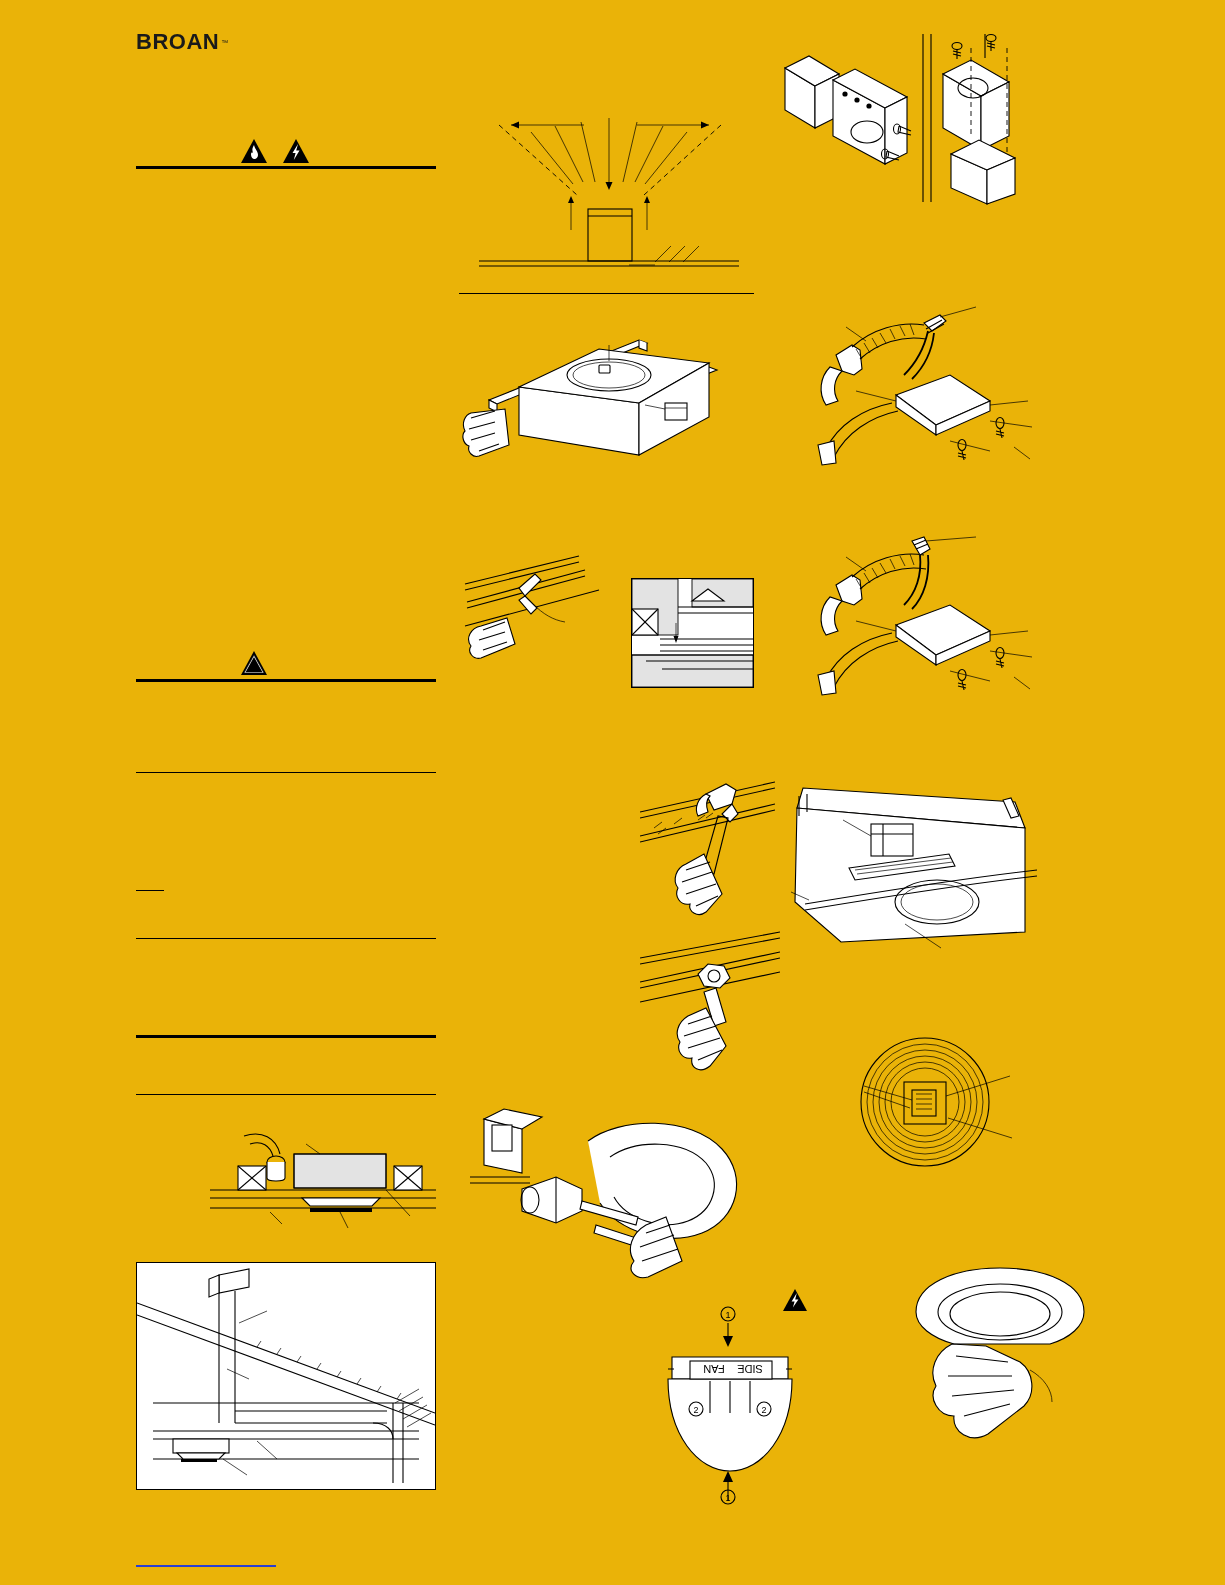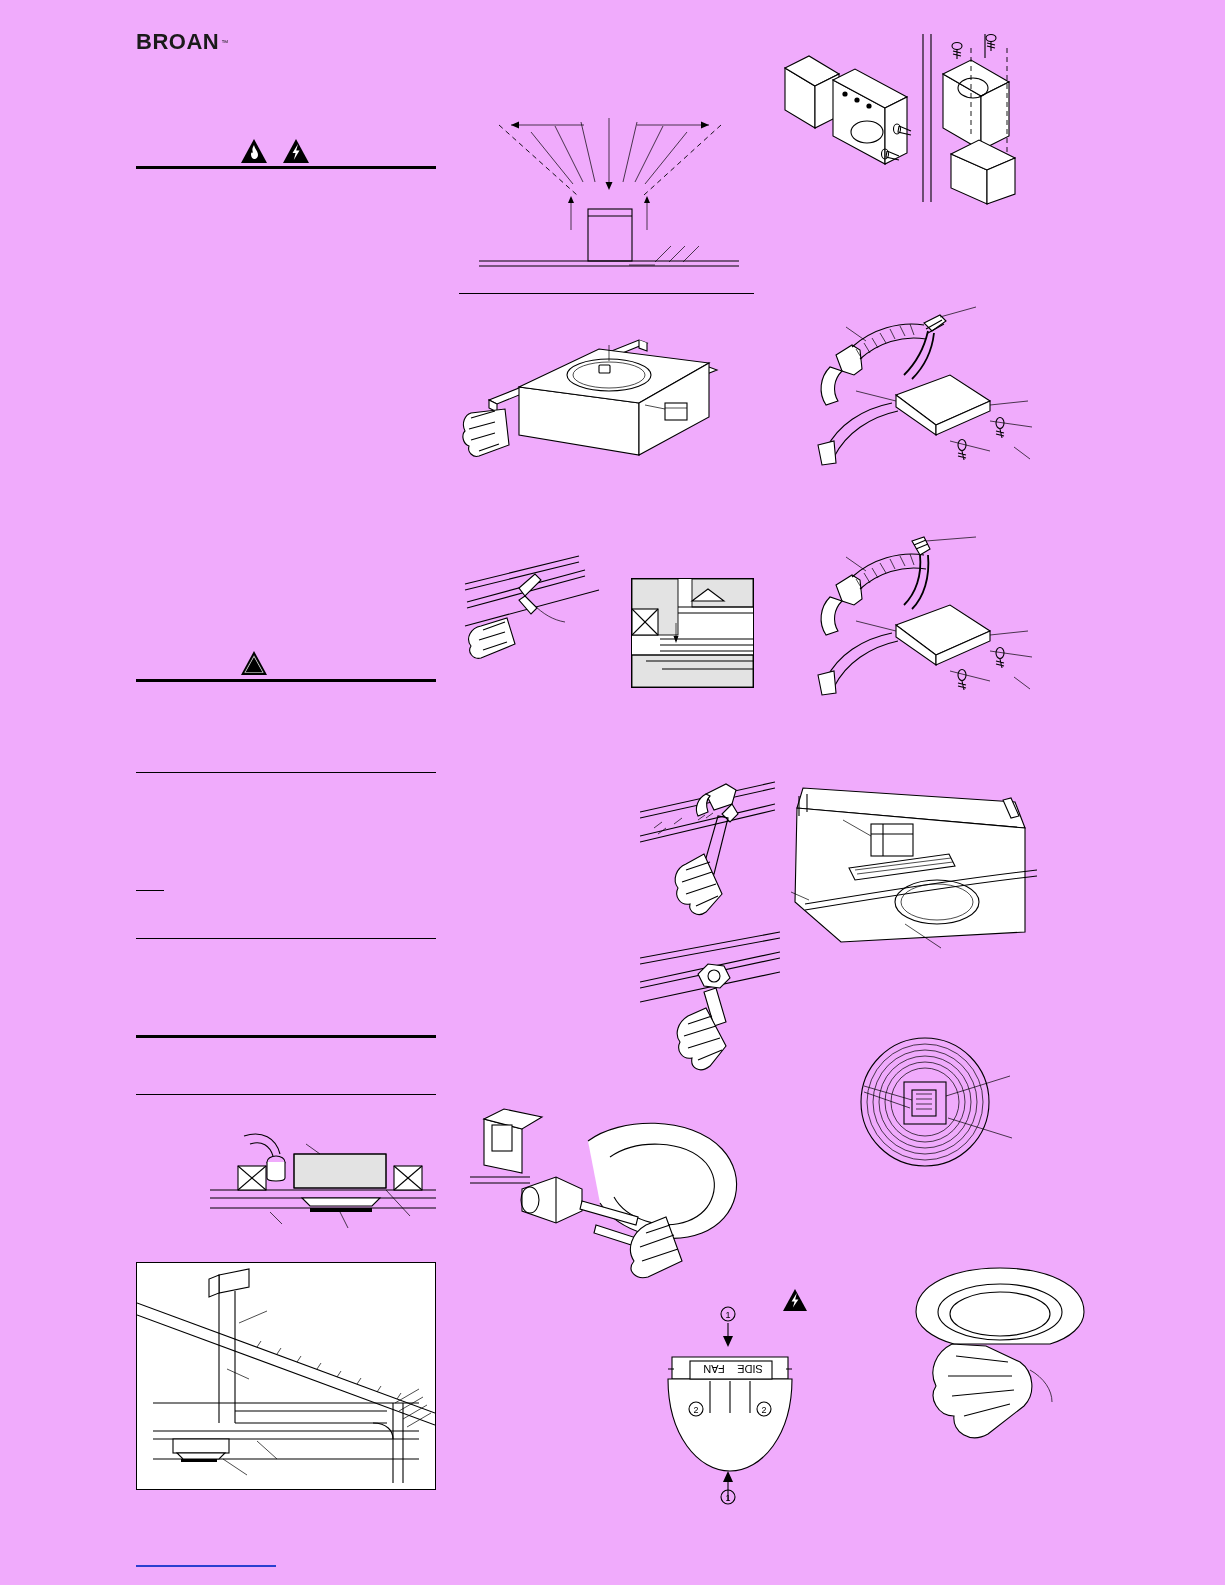--- a/index.html
+++ b/index.html
@@ -9,21 +9,21 @@
   }
   body {
     font-family: "Liberation Sans", sans-serif;
     color: #000000;
   }
   #page {
     position: relative;
     width: 1225px;
     height: 1585px;
     overflow: hidden;
-    background: #f0abfc;
+    background: #eab308;
   }
   .abs { position: absolute; }
 
   
   #logo {
     left: 136px;
     top: 30px;
     width: 90px;
     height: 24px;
     font-family: "Liberation Sans", sans-serif;

